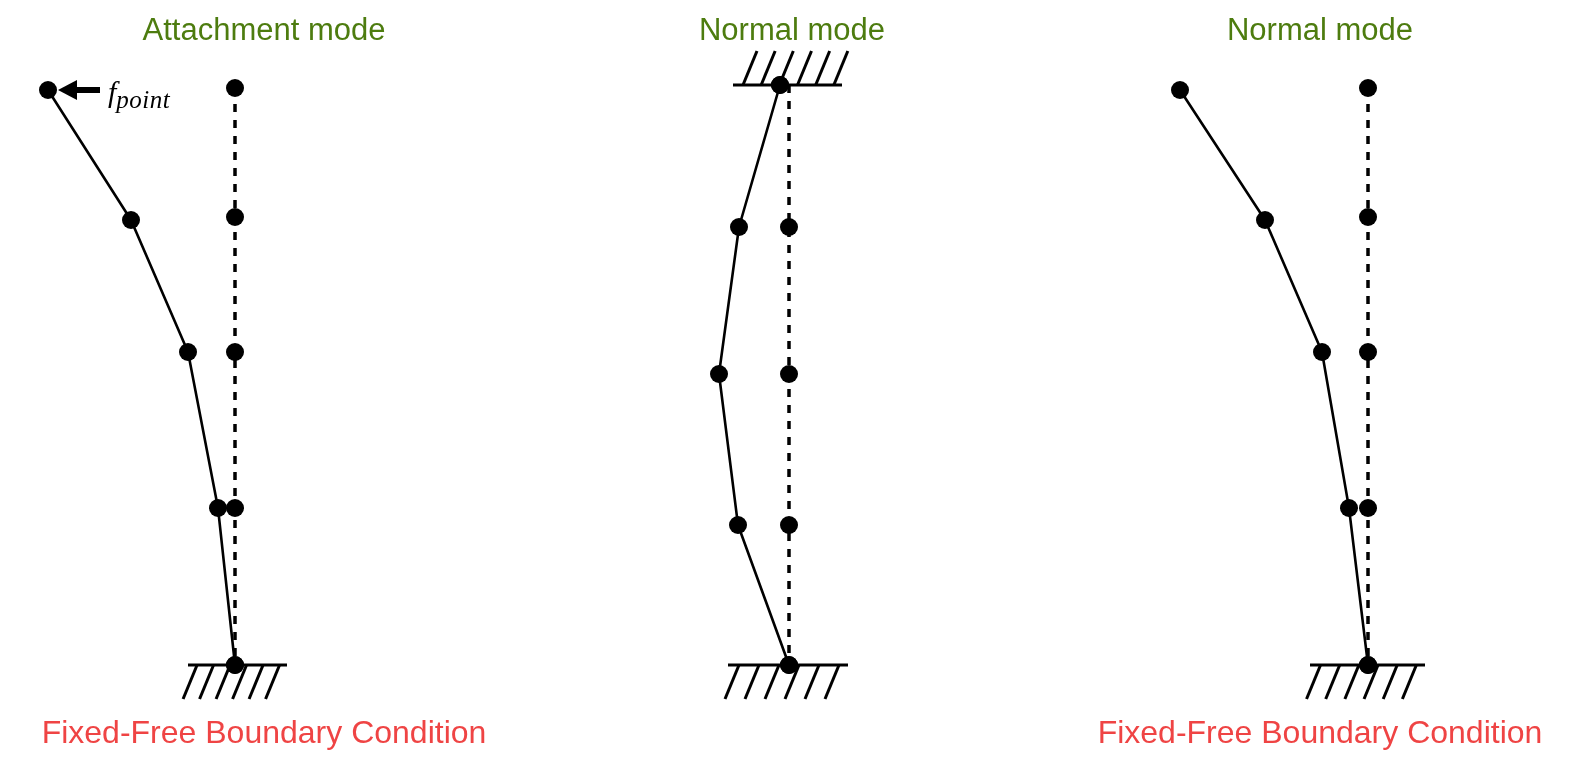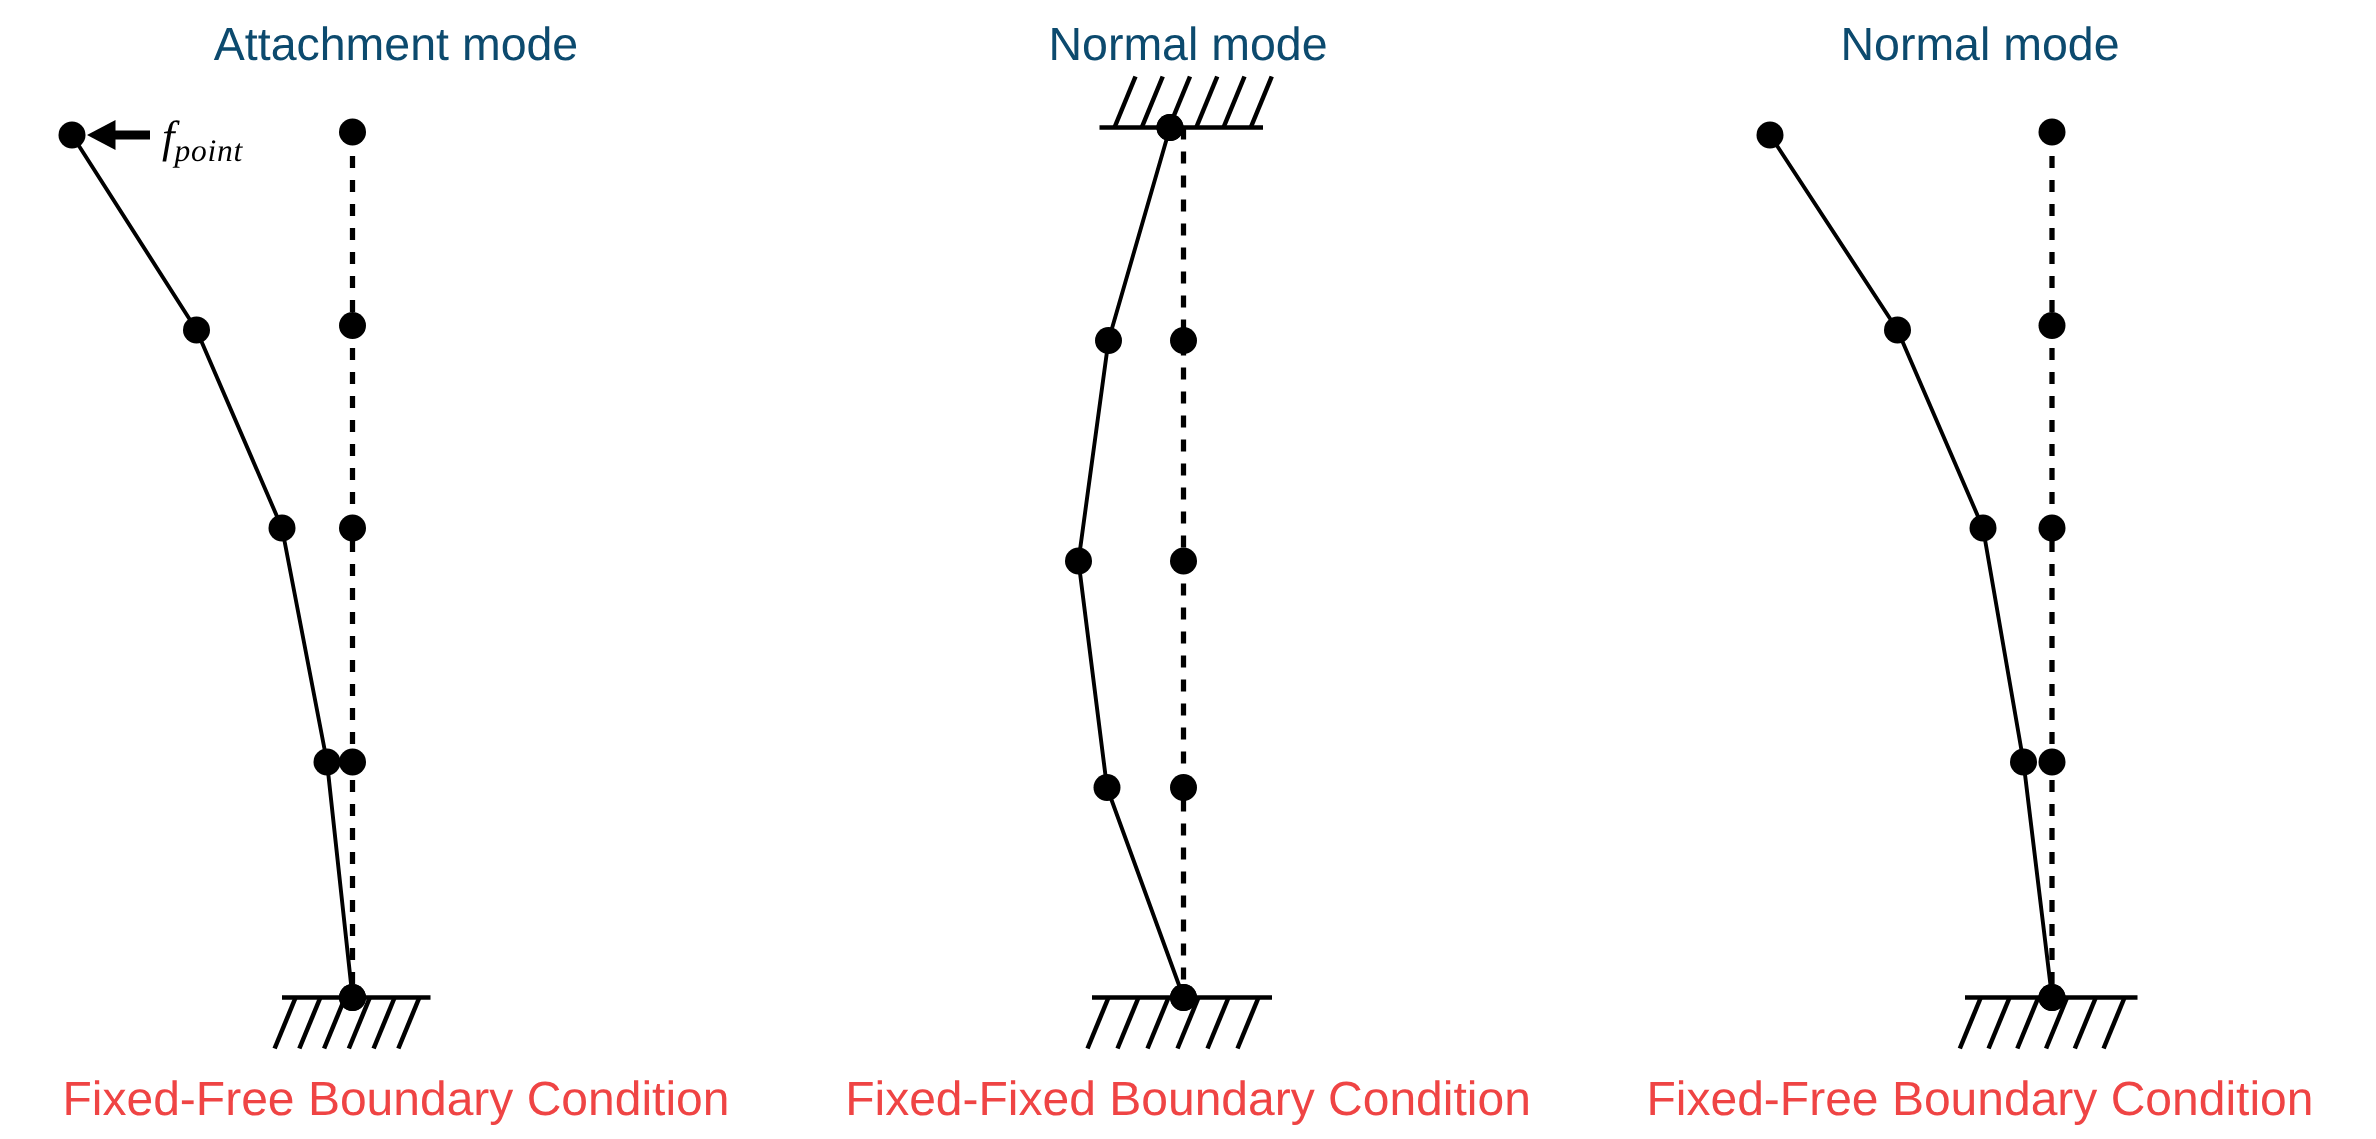--- a/index.html
+++ b/index.html
@@ -23,21 +23,21 @@
   }
   .panel-title {
     position: absolute;
     top: 12px;
     left: 0;
     width: 100%;
     text-align: center;
     font-family: "Liberation Sans", sans-serif;
     font-size: 31px;
     line-height: 36px;
-    color: #0c4a6e;
+    color: #4d7c0f;
     white-space: nowrap;
   }
   .panel-caption {
     position: absolute;
     bottom: 8px;
     left: 0;
     width: 100%;
     text-align: center;
     font-family: "Liberation Sans", sans-serif;
     font-size: 32px;
@@ -55,21 +55,21 @@
   }
   .force-label {
     position: absolute;
     font-family: "Liberation Serif", serif;
     font-style: italic;
     font-size: 30px;
     color: #000000;
     white-space: nowrap;
   }
   .force-label .sub {
-    font-size: 21px;
+    font-size: 25px;
     font-style: italic;
     vertical-align: baseline;
     position: relative;
     top: 6px;
     letter-spacing: 0.5px;
   }
 </style>
 </head>
 <body>
 
@@ -135,21 +135,20 @@
         <circle cx="789" cy="227" r="9" fill="#000000"></circle>
         <circle cx="789" cy="374" r="9" fill="#000000"></circle>
         <circle cx="789" cy="525" r="9" fill="#000000"></circle>
         <circle cx="789" cy="665" r="9" fill="#000000"></circle>
         <circle cx="780" cy="85" r="9" fill="#000000"></circle>
         <circle cx="739" cy="227" r="9" fill="#000000"></circle>
         <circle cx="719" cy="374" r="9" fill="#000000"></circle>
         <circle cx="738" cy="525" r="9" fill="#000000"></circle>
         <circle cx="789" cy="665" r="9" fill="#000000"></circle>
       </svg>
-    <div class="panel-caption">Fixed-Fixed Boundary Condition</div>
   </div>
 
   <div class="panel" id="panel-2" style="left:1056px;">
     <div class="panel-title">Normal mode</div>
     <svg class="panel-svg" id="svg-2" viewBox="1056 0 528 759">
         <line x1="1368" y1="88" x2="1368" y2="665" stroke="#000000" stroke-width="3.5" stroke-dasharray="8 8"></line>
         <polyline points="1180,90 1265,220 1322,352 1349,508 1368,665" fill="none" stroke="#000000" stroke-width="2.6" stroke-linejoin="round" stroke-linecap="round"></polyline>
         <g>
           <line x1="1310" y1="665" x2="1425" y2="665" stroke="#000000" stroke-width="3"></line>
           <line x1="1320.5416666666667" y1="665" x2="1306.5416666666667" y2="699" stroke="#000000" stroke-width="3"></line>

